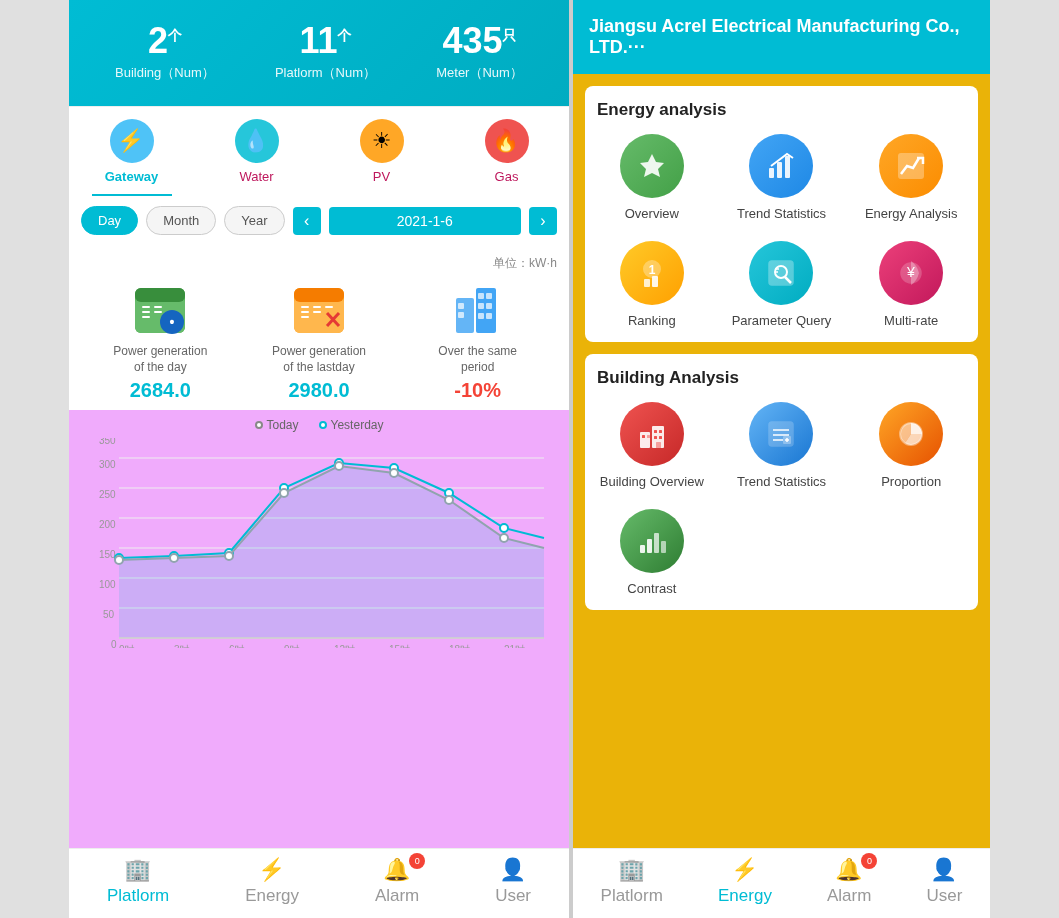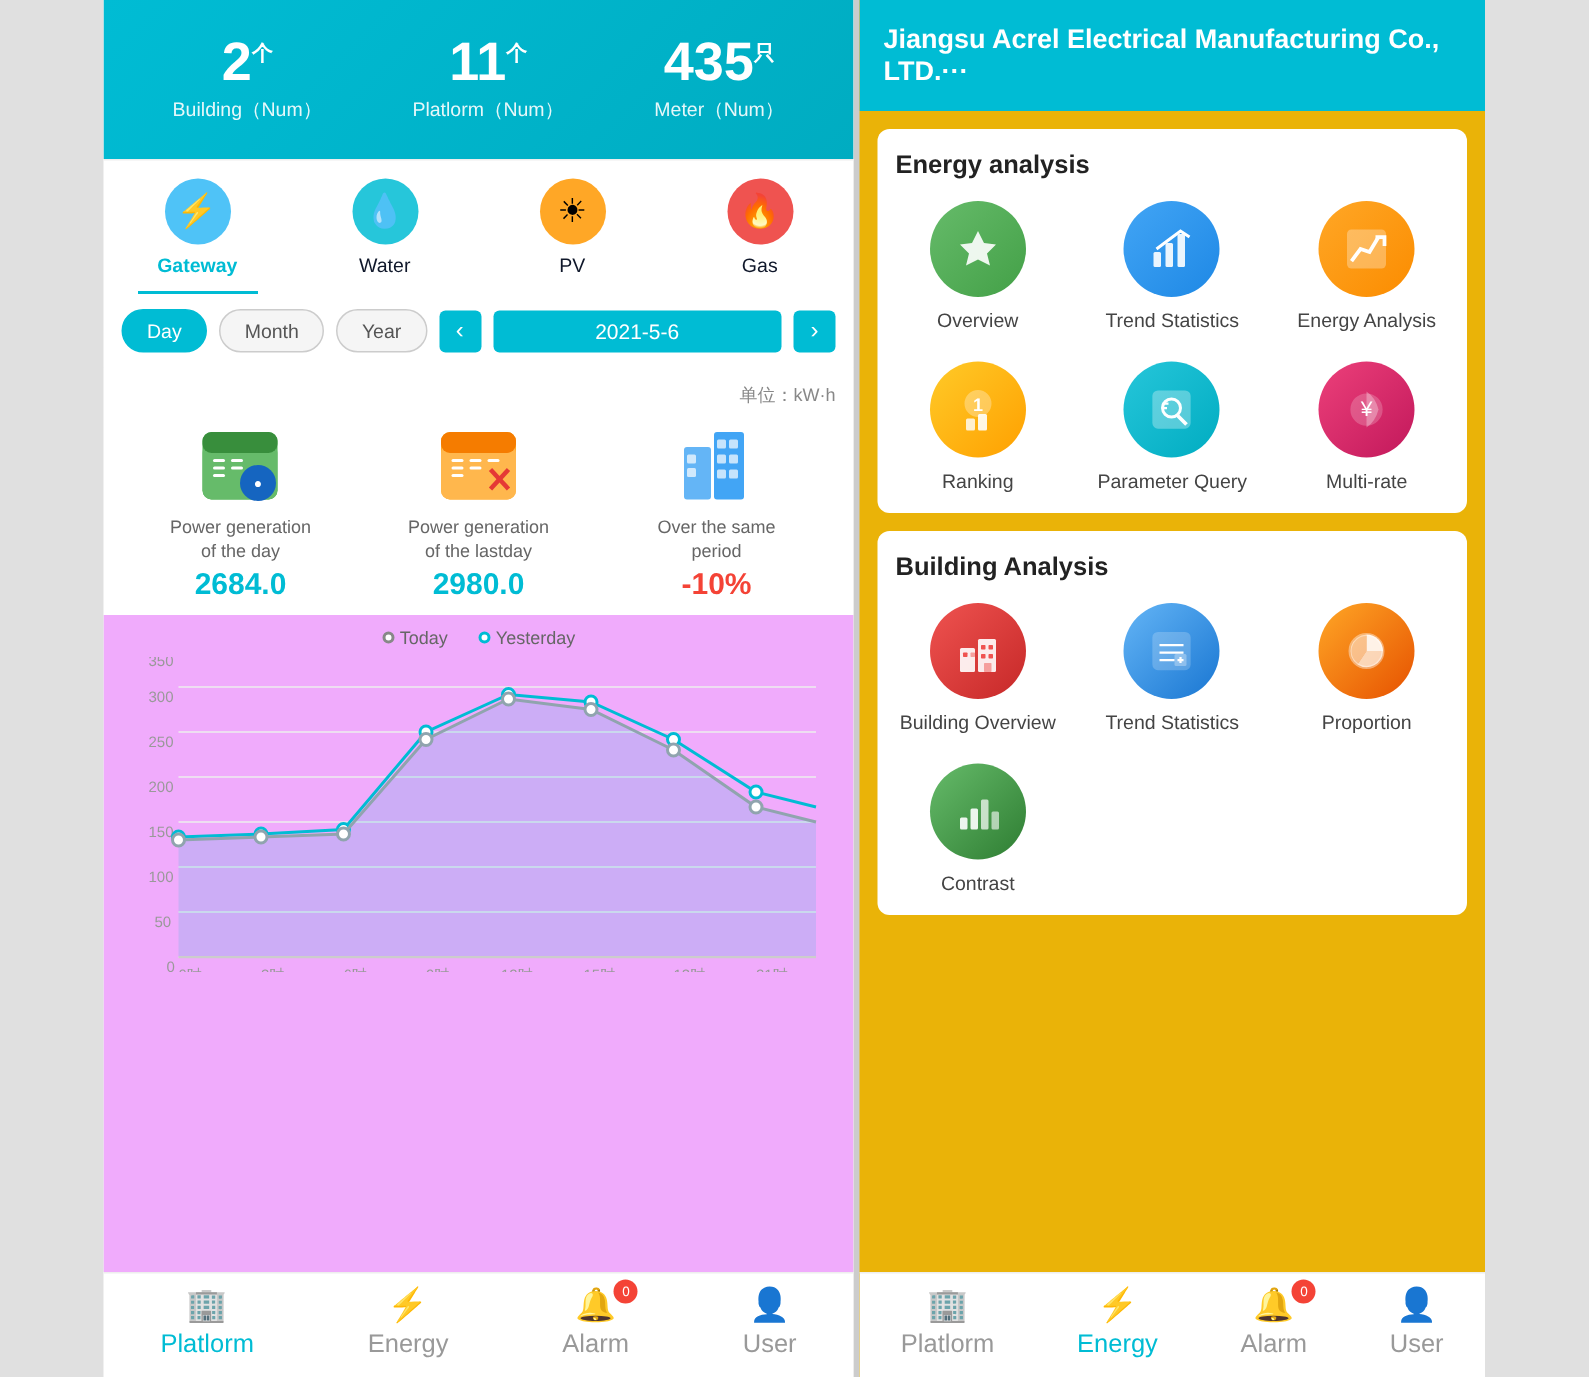--- a/index.html
+++ b/index.html
@@ -16,21 +16,21 @@
     .stat-label { font-size: 13px; opacity: 0.9; margin-top: 2px; }
 
     .energy-type-row { display: flex; justify-content: space-around; background: #fff; padding: 12px 0 0; border-top: 1px solid #eee; }
     .energy-type-item { display: flex; flex-direction: column; align-items: center; gap: 6px; padding-bottom: 10px; cursor: pointer; width: 80px; }
     .energy-type-item.active { border-bottom: 2px solid #00bcd4; }
     .energy-icon-circle { width: 44px; height: 44px; border-radius: 50%; display: flex; align-items: center; justify-content: center; font-size: 22px; }
     .electric-icon { background: #4fc3f7; }
     .water-icon { background: #26c6da; }
     .pv-icon { background: #ffa726; }
     .gas-icon { background: #ef5350; }
-    .energy-type-label { font-size: 13px; color: #0f172a; }
+    .energy-type-label { font-size: 13px; color: #be185d; }
     .energy-type-item.active .energy-type-label { color: #00bcd4; font-weight: 600; }
 
     .date-row { display: flex; align-items: center; gap: 8px; padding: 10px 12px; background: #fff; }
     .period-btn { padding: 6px 16px; border-radius: 20px; border: 1px solid #ccc; background: #f5f5f5; font-size: 13px; cursor: pointer; color: #555; }
     .period-btn.active { background: #00bcd4; color: white; border-color: #00bcd4; }
     .date-display { flex: 1; background: #00bcd4; color: white; text-align: center; padding: 6px 0; border-radius: 4px; font-size: 14px; font-weight: 500; }
     .date-nav { background: #00bcd4; color: white; border: none; border-radius: 4px; width: 28px; height: 28px; cursor: pointer; font-size: 16px; display: flex; align-items: center; justify-content: center; }
 
     .power-stats { background: #fff; padding: 10px 12px 8px; }
     .unit-label { text-align: right; color: #888; font-size: 12px; margin-bottom: 6px; }
@@ -124,21 +124,21 @@
         <div class="energy-icon-circle gas-icon">🔥</div>
         <span class="energy-type-label">Gas</span>
       </div>
     </div>
 
     <div class="date-row">
       <button class="period-btn active">Day</button>
       <button class="period-btn">Month</button>
       <button class="period-btn">Year</button>
       <button class="date-nav">‹</button>
-      <div class="date-display">2021-5-6</div>
+      <div class="date-display">2021-1-6</div>
       <button class="date-nav">›</button>
     </div>
 
     <div class="power-stats">
       <div class="unit-label">单位：kW·h</div>
       <div class="power-cards">
 
         <div class="power-card">
           <div style="width:60px;height:60px;margin:0 auto 6px;position:relative;">
             <svg viewBox="0 0 60 60" width="60" height="60">

